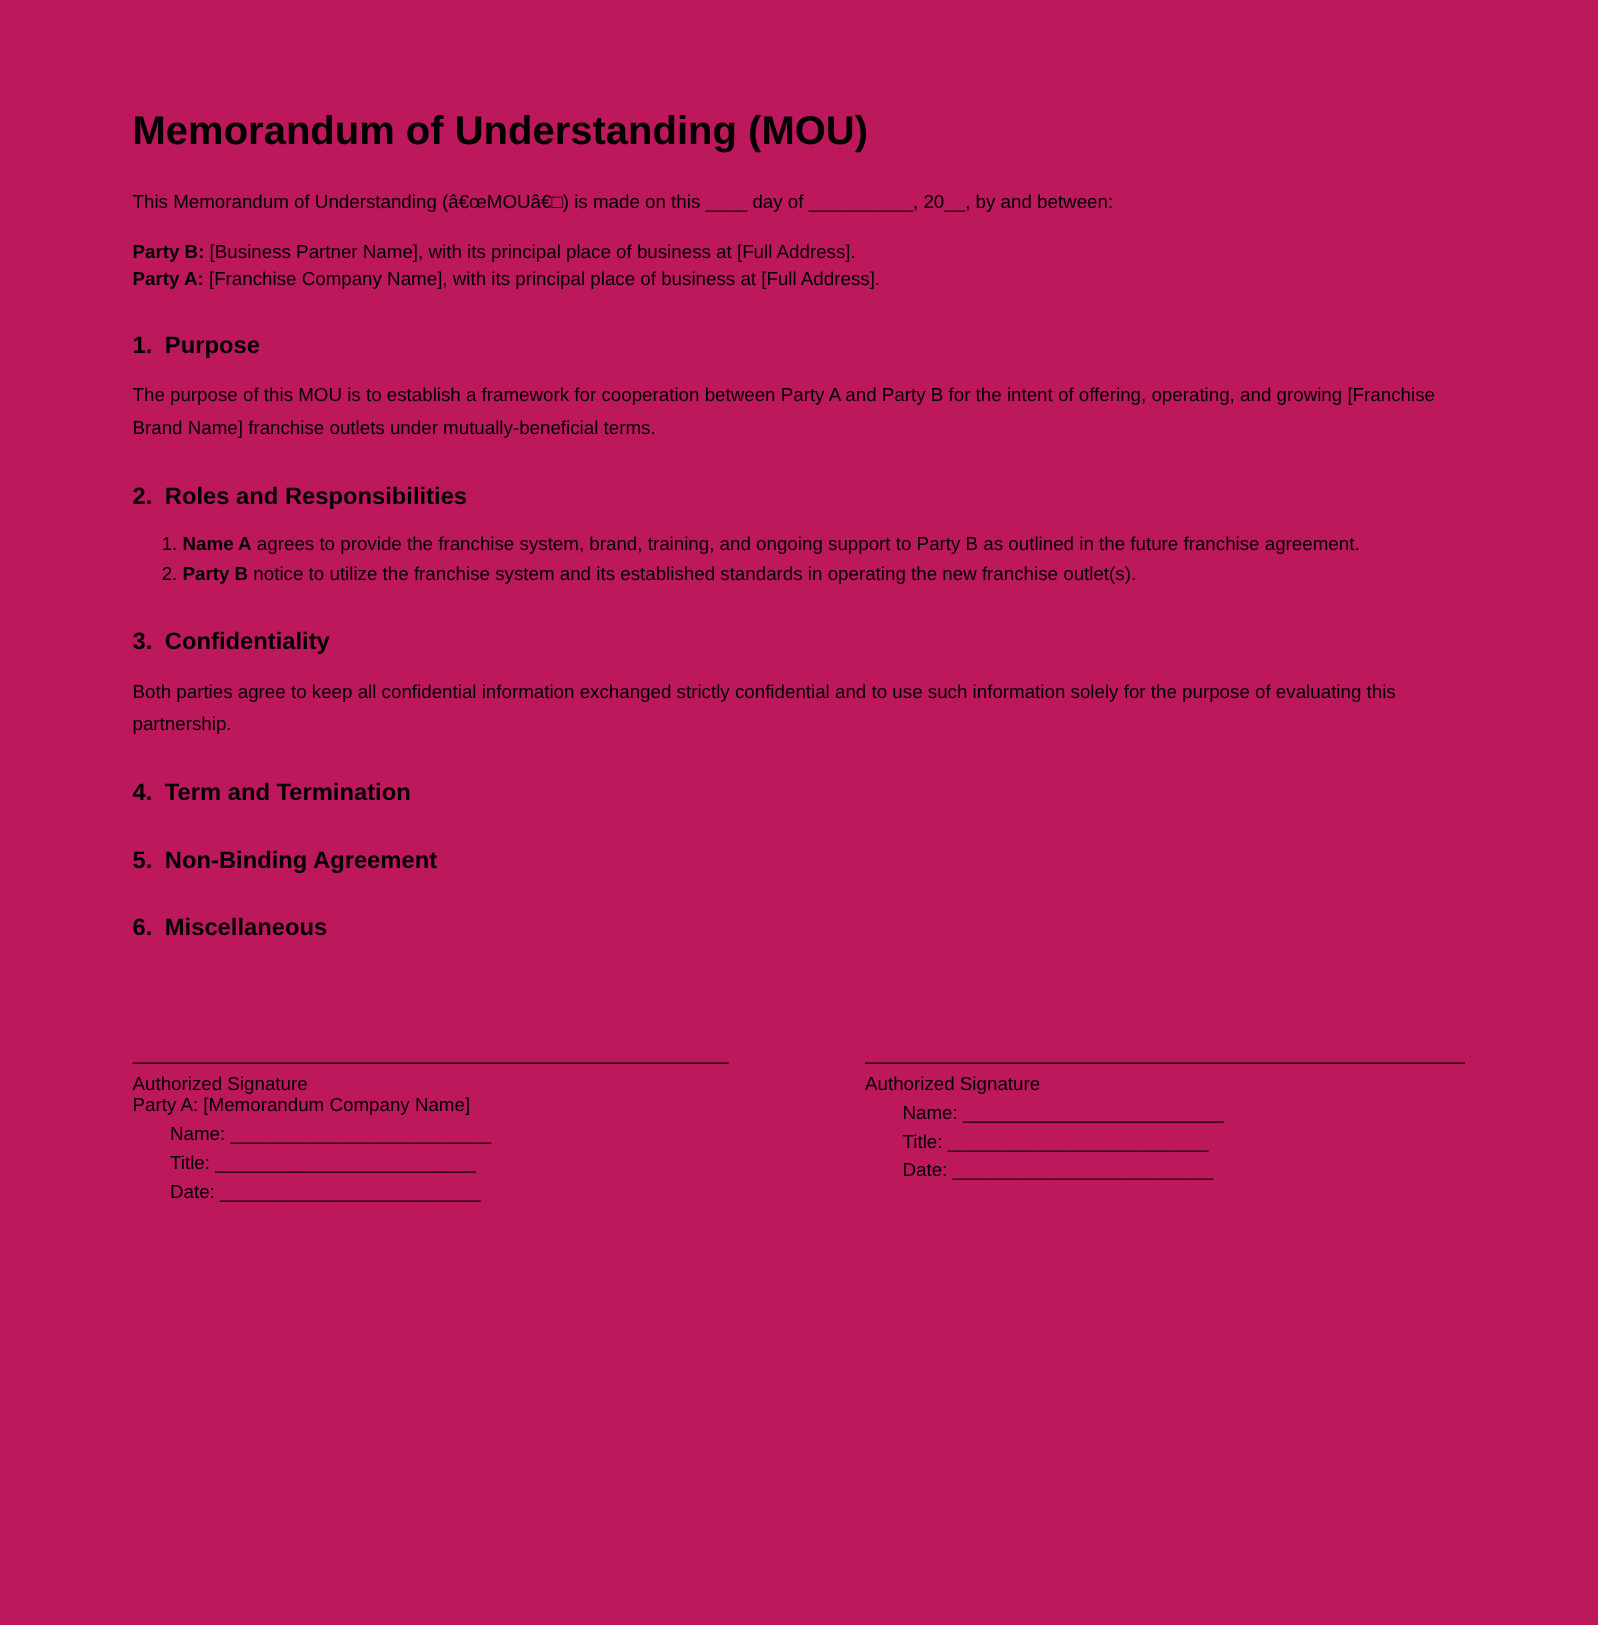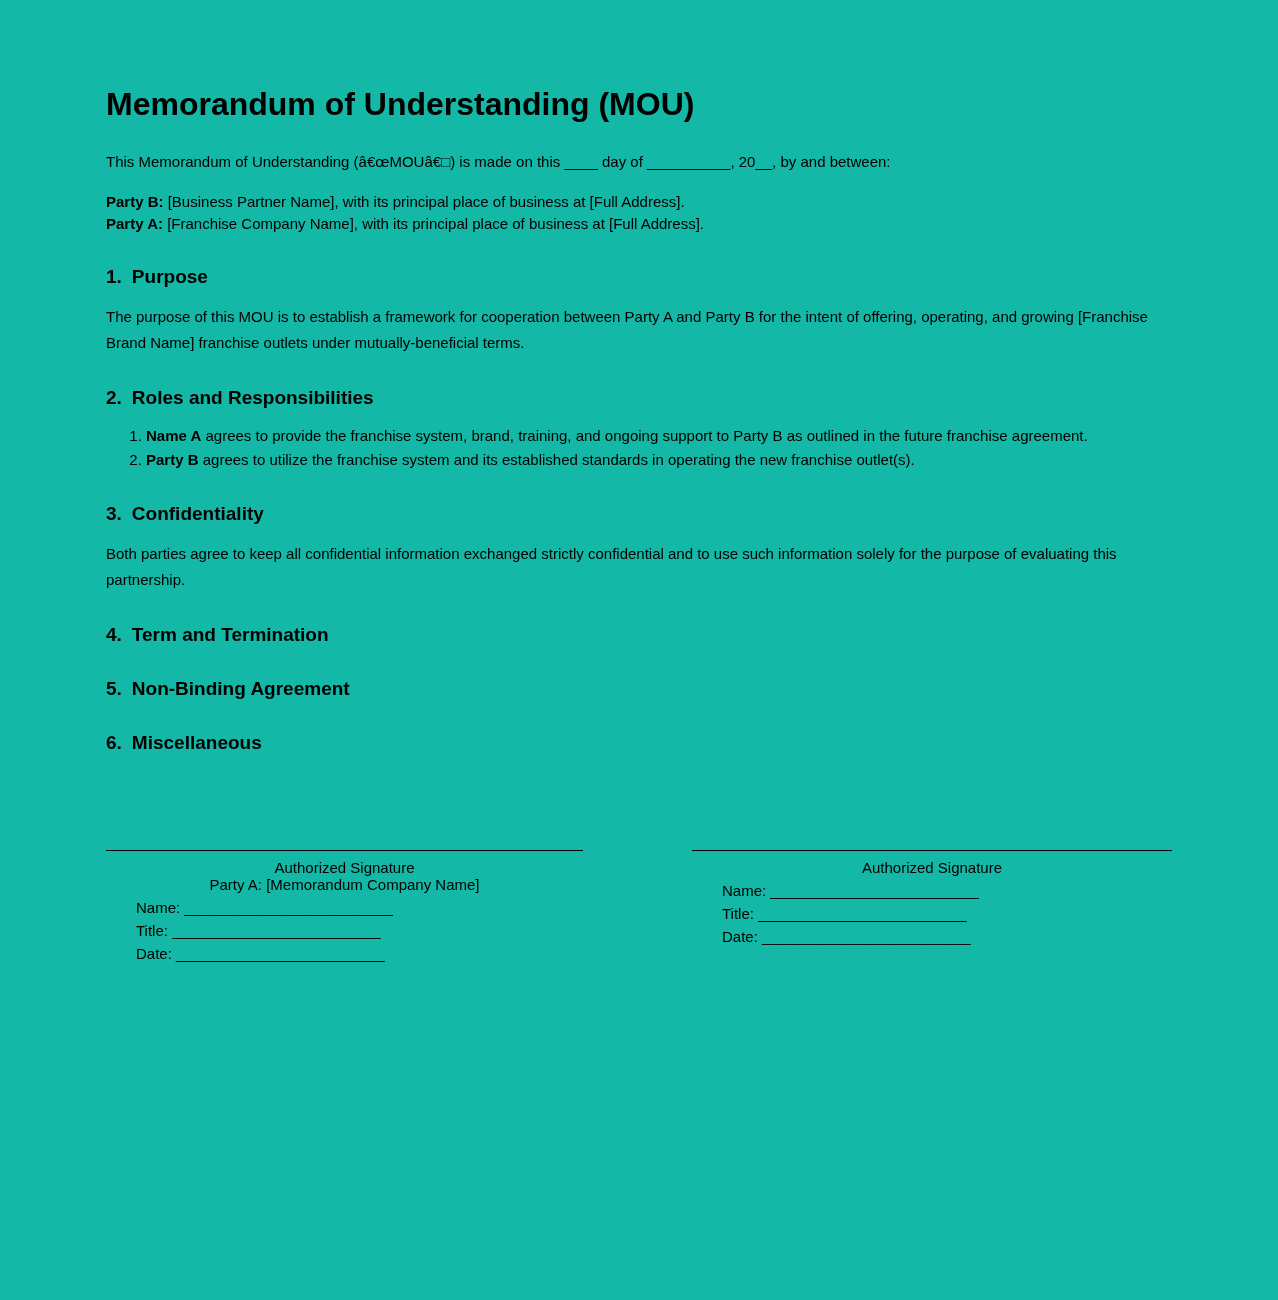--- a/index.html
+++ b/index.html
@@ -1,21 +1,21 @@
 <!DOCTYPE html>
 <html><head>
 <meta charset="utf-8">
 <style>
   html,body{margin:0;padding:0;background:#ffffff;}
   .page{
     width:1278px;
     min-height:1300px;
     box-sizing:border-box;
     padding:86px 106px 40px 106px;
-    background:#14b8a6;
+    background:#be185d;
     color:#000000;
     font-family:"Liberation Sans", sans-serif;
     font-size:15px;
   }
   h1.doc-title{
     font-size:32px;
     line-height:1.15;
     font-weight:bold;
     margin:0 0 26px 0;
   }
@@ -34,21 +34,21 @@
   ol.num-list, ul.bullet-list{margin:0;padding-left:40px;}
   ol.num-list li, ul.bullet-list li{line-height:24px;}
   .signatures{
     display:flex;
     justify-content:space-between;
     margin-top:95px;
   }
   .sig-block{border-top:1px solid #000000;padding-top:8px;box-sizing:border-box;}
   .sig-block.left{width:477px;}
   .sig-block.right{width:480px;}
-  .sig-head div{line-height:17px;text-align:center;}
+  .sig-head div{line-height:17px;}
   .sig-row{margin-top:6px;line-height:17px;white-space:nowrap;margin-left:30px;}
 </style>
 </head>
 <body>
 
 <div class="page">
 
   <h1 class="doc-title">Memorandum of Understanding (MOU)</h1>
 
   <p class="intro">This Memorandum of Understanding (â€œMOUâ€□) is made on this ____ day of __________, 20__, by and between:</p>
@@ -66,21 +66,21 @@
     <p class="body">The purpose of this MOU is to establish a framework for cooperation between Party A and Party B for the intent of offering, operating, and growing [Franchise Brand Name] franchise outlets under mutually-beneficial terms.</p>
   </section>
 
   <section>
     <h2 class="sec-h">
         <span>2.</span>
         <span class="hl">Roles and Responsibilities</span>
       </h2>
     <ol class="num-list">
       <li><b>Name A</b><span> agrees to provide the franchise system, brand, training, and ongoing support to Party B as outlined in the future franchise agreement.</span></li>
-      <li><b>Party B</b><span> agrees to utilize the franchise system and its established standards in operating the new franchise outlet(s).</span></li>
+      <li><b>Party B</b><span> notice to utilize the franchise system and its established standards in operating the new franchise outlet(s).</span></li>
     </ol>
   </section>
 
   <section>
     <h2 class="sec-h">
         <span>3.</span>
         <span class="hl">Confidentiality</span>
       </h2>
     <p class="body">Both parties agree to keep all confidential information exchanged strictly confidential and to use such information solely for the purpose of evaluating this partnership.</p>
   </section>

